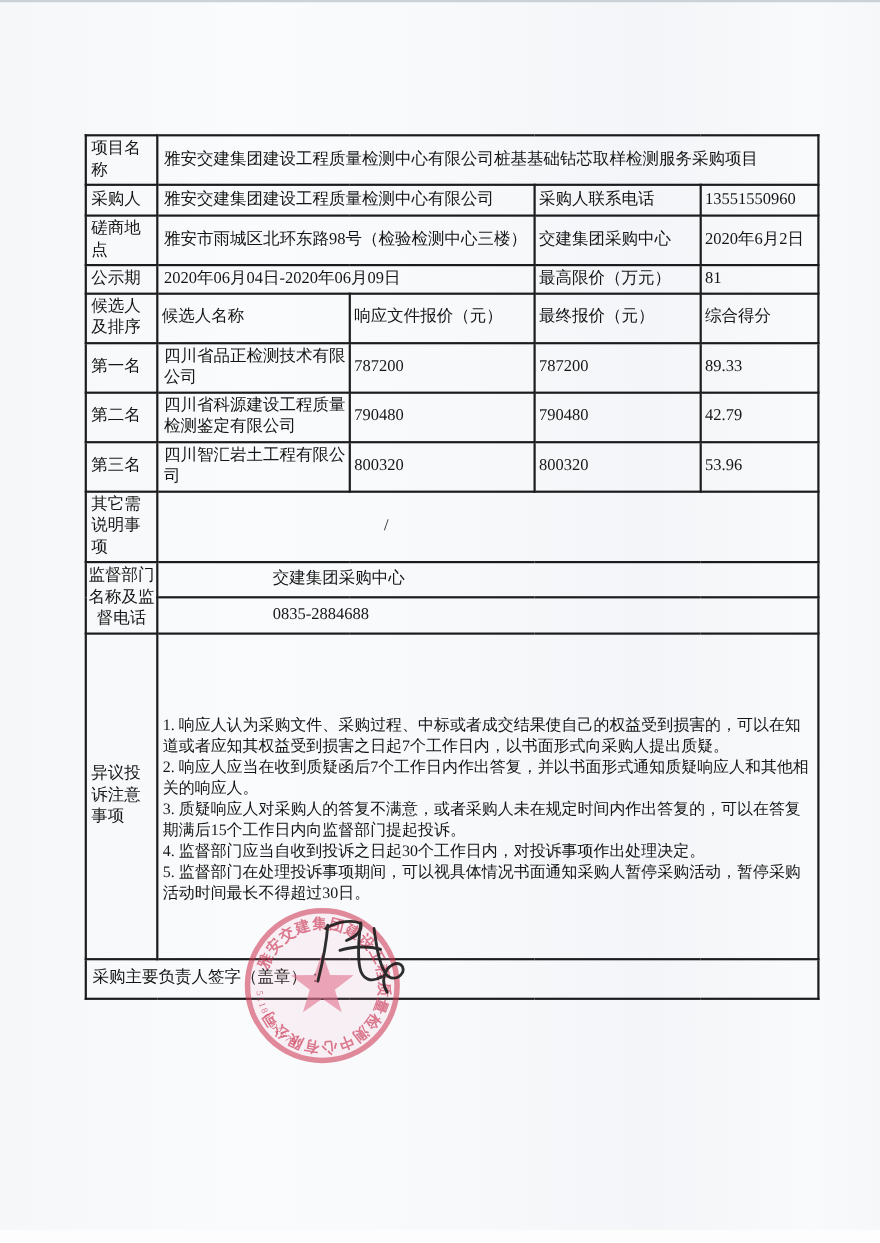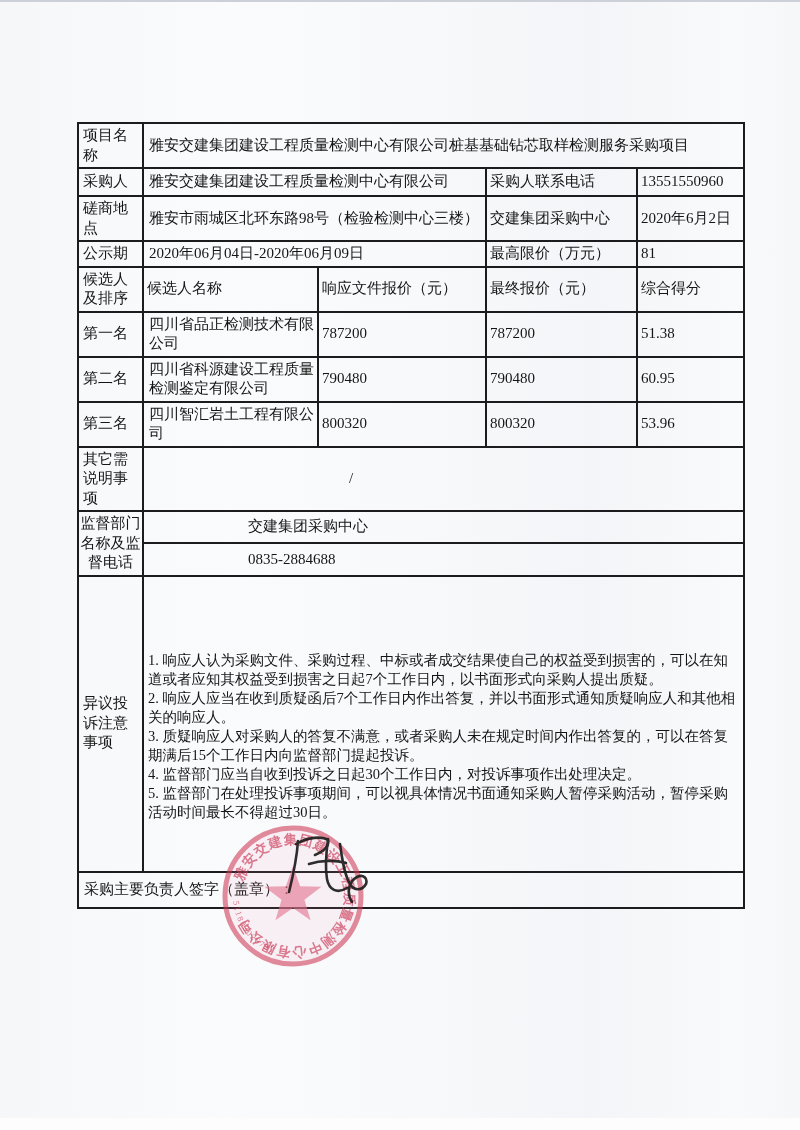--- a/index.html
+++ b/index.html
@@ -92,29 +92,29 @@
       <td class="c">响应文件报价（元）</td>
       <td class="c">最终报价（元）</td>
       <td class="c">综合得分</td>
     </tr>
 
     <tr style="height:40px">
       <td class="lbl">第一名</td>
       <td class="val">四川省品正检测技术有限公司</td>
       <td class="c">787200</td>
       <td class="c">787200</td>
-      <td class="c">51.38</td>
+      <td class="c">89.33</td>
     </tr>
 
     <tr style="height:40px">
       <td class="lbl">第二名</td>
       <td class="val">四川省科源建设工程质量检测鉴定有限公司</td>
       <td class="c">790480</td>
       <td class="c">790480</td>
-      <td class="c">60.95</td>
+      <td class="c">42.79</td>
     </tr>
 
     <tr style="height:40px">
       <td class="lbl">第三名</td>
       <td class="val">四川智汇岩土工程有限公司</td>
       <td class="c">800320</td>
       <td class="c">800320</td>
       <td class="c">53.96</td>
     </tr>
 

